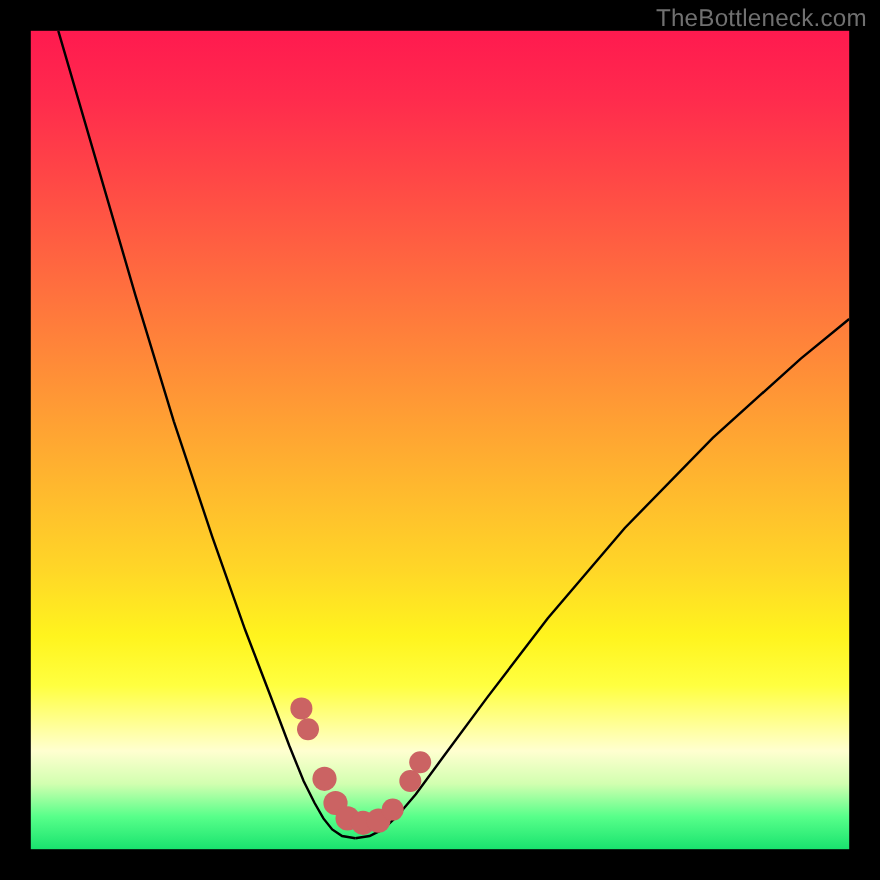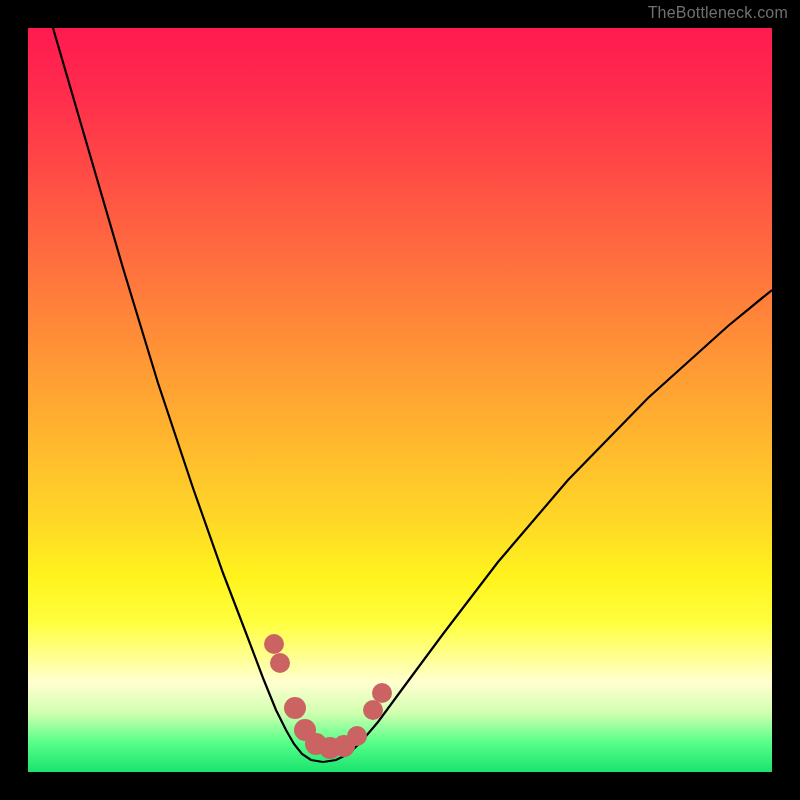--- a/index.html
+++ b/index.html
@@ -40,21 +40,21 @@
       #d2ffb0 92%,
       #58ff8a 96%,
       #19e36e 100%
     );
   }
   .watermark {
     position: absolute;
     top: 4px;
     right: 12px;
     color: #707070;
-    font-size: 16px;
+    font-size: 22px;
     font-weight: 500;
     letter-spacing: 0.2px;
   }
   svg.curves {
     position: absolute;
     left: 0;
     top: 0;
     width: 744px;
     height: 744px;
   }

